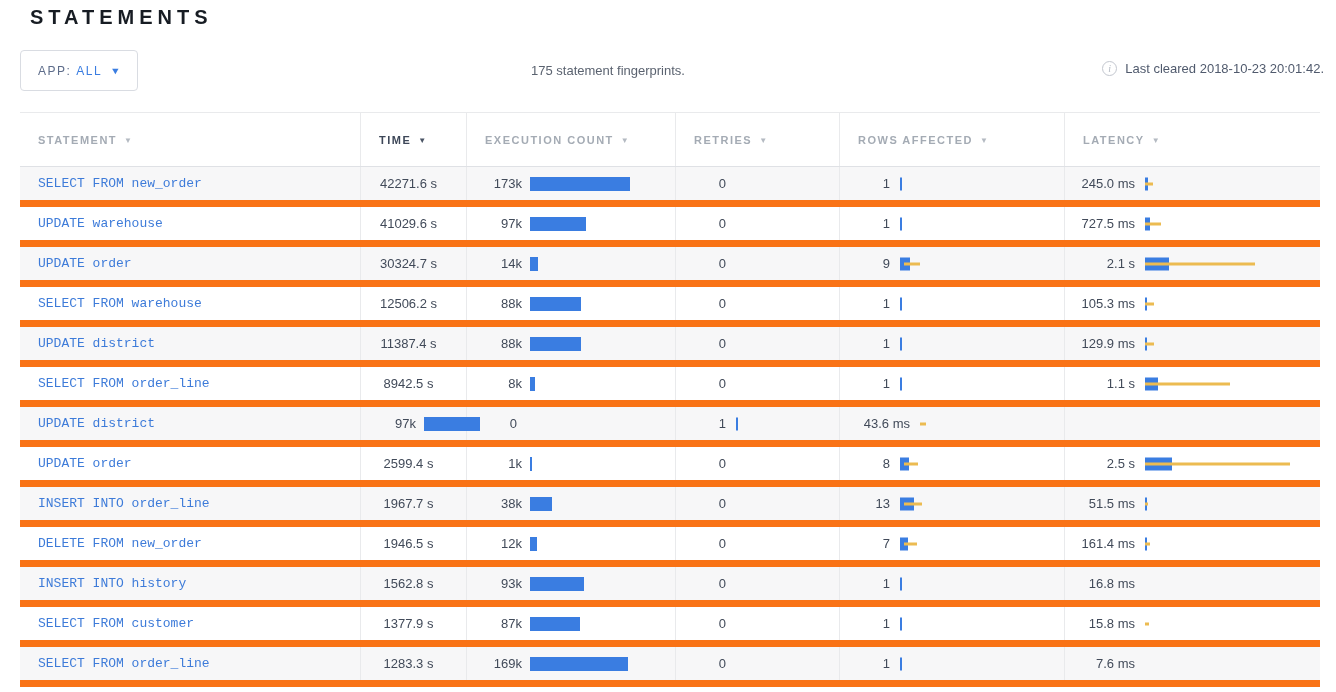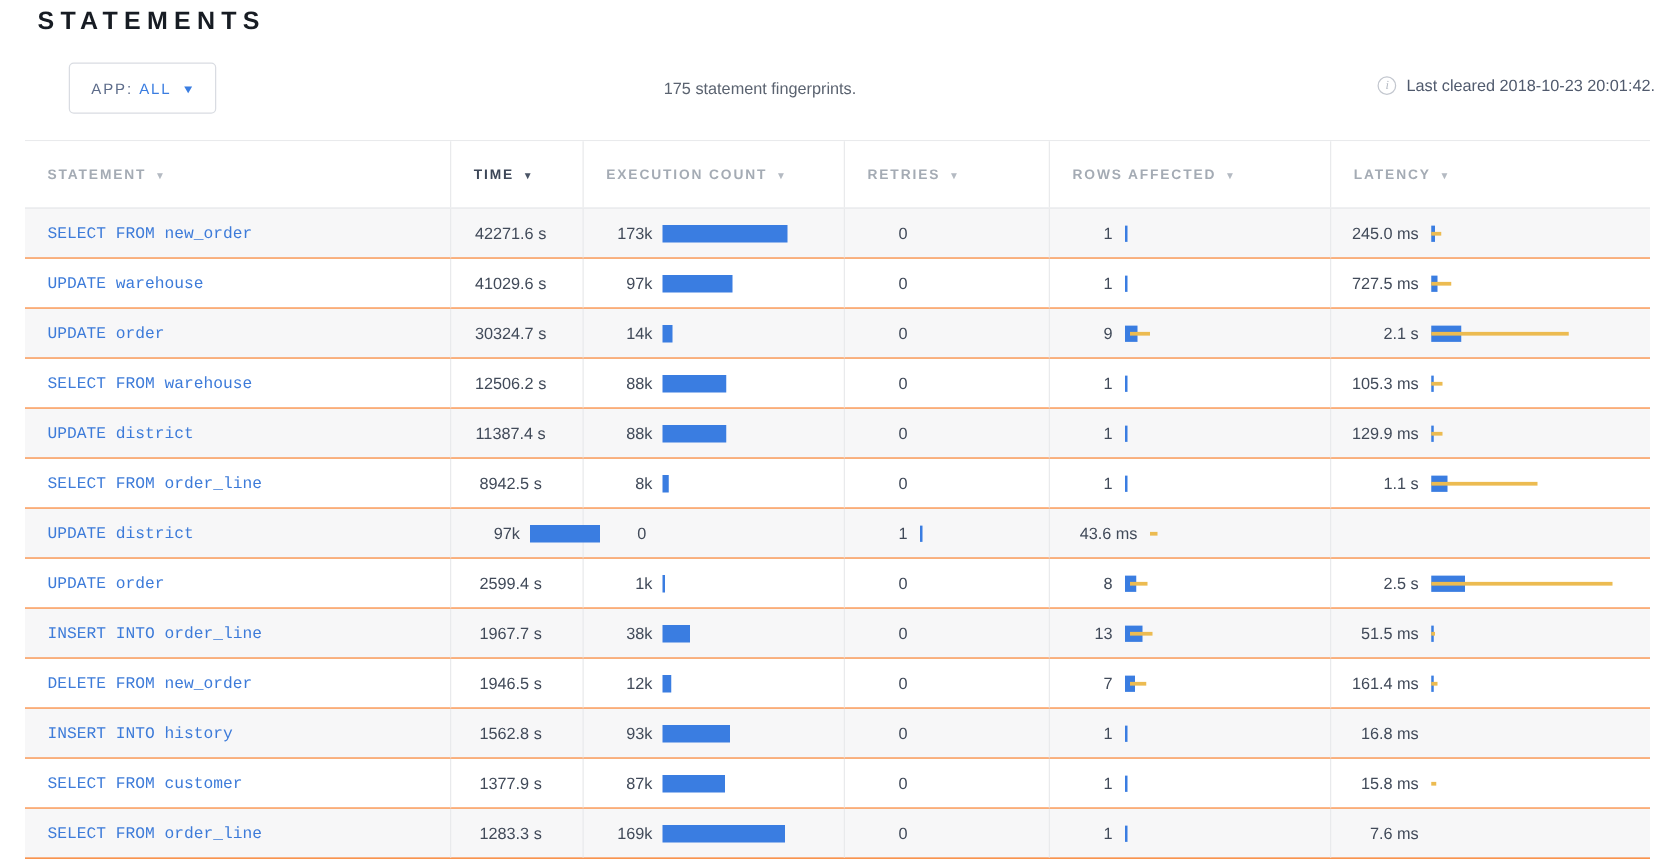--- a/index.html
+++ b/index.html
@@ -8,21 +8,21 @@
 
   .page-title {
     position:absolute; left:30px; top:6px;
     font-size:20px; font-weight:700; letter-spacing:5px; color:#171c23;
   }
 
   
   .app-dropdown {
     position:absolute; left:20px; top:50px; height:41px;
     display:flex; align-items:center; padding:0 17px;
-    border:1px solid #d9dce2; border-radius:4px; background:#fff; cursor:pointer;margin-left:35px;
+    border:1px solid #d9dce2; border-radius:4px; background:#fff; cursor:pointer;
   }
   .app-dropdown .app-label { font-size:12px; letter-spacing:1.5px; color:#5d6c8a; font-weight:500; }
   .app-dropdown .app-value { font-size:12px; letter-spacing:1.5px; color:#3a7de1; font-weight:500; margin-left:5px; }
   .app-dropdown .caret { font-size:9px; color:#3a7de1; margin-left:9px; transform:scaleX(1.2); }
 
   .summary-text {
     position:absolute; left:608px; top:63px; transform:translateX(-50%);
     font-size:13px; color:#5b6370;
   }
   .last-cleared {
@@ -42,21 +42,21 @@
            height:54px; border-bottom:1px solid #dfe1e5; background:#fff; }
   .th { display:flex; align-items:center; padding-left:18px;
         font-size:11px; font-weight:700; letter-spacing:1.5px; color:#a4abb4;
         cursor:pointer; }
   .th .arrow { font-size:8px; margin-left:7px; color:#b4bac2; padding-top:1px; }
   .th.sorted { color:#3d4758; }
   .th.sorted .arrow { color:#4a5465; }
   .th:nth-child(-n+5), .tr .td:nth-child(-n+5) { border-right:1px solid #e9eaec; }
 
   .tr { display:grid; grid-template-columns:341px 106px 209px 164px 225px 255px;
-        height:40px; border-bottom:1px solid #f97316; background:#fff; }
+        height:40px; border-bottom:7px solid #f97316; background:#fff; }
   .tr.alt { background:#f7f7f8; }
   .td { display:flex; align-items:center; height:100%; font-size:13px; color:#414a59; }
 
   .td-statement { padding-left:18px; }
   .stmt { font-family:"Liberation Mono", "DejaVu Sans Mono", monospace;
           font-size:13px; color:#3d7bd9; text-decoration:none; cursor:pointer; white-space:pre; }
   .td-time { justify-content:center; padding-right:10px; }
 
   .num { display:inline-block; text-align:right; flex:none; }
   .td-count .num   { width:55px; }

